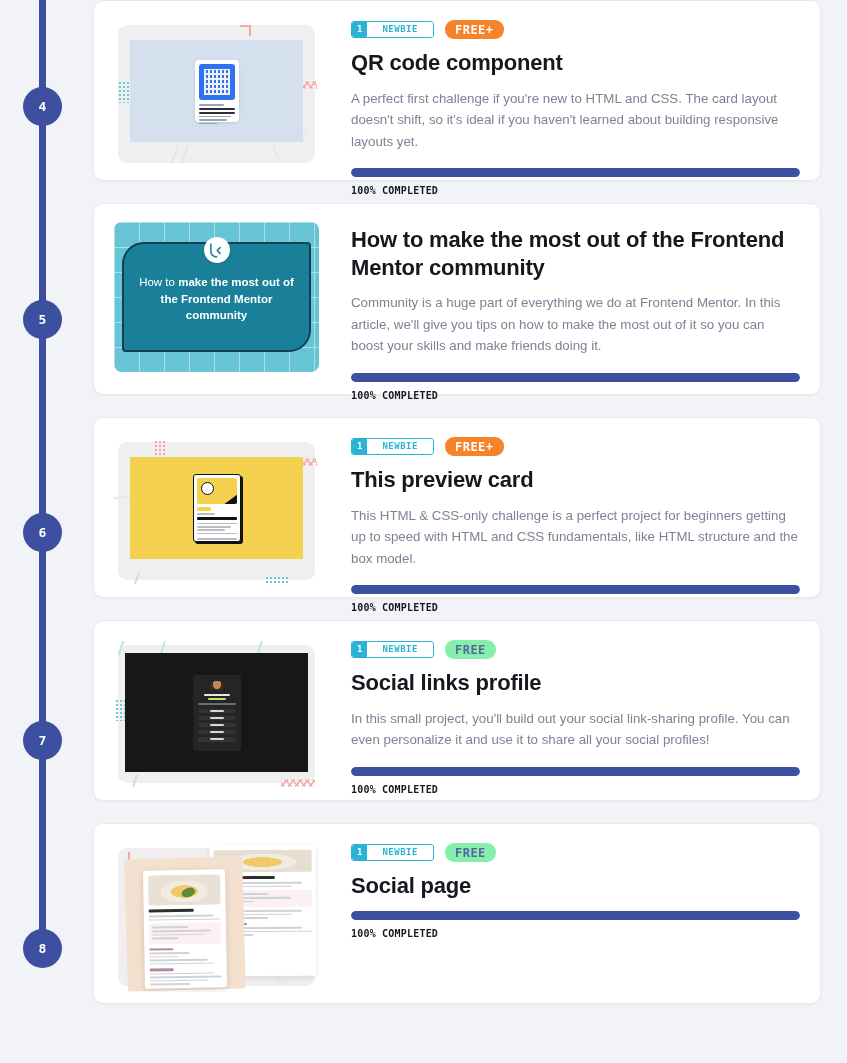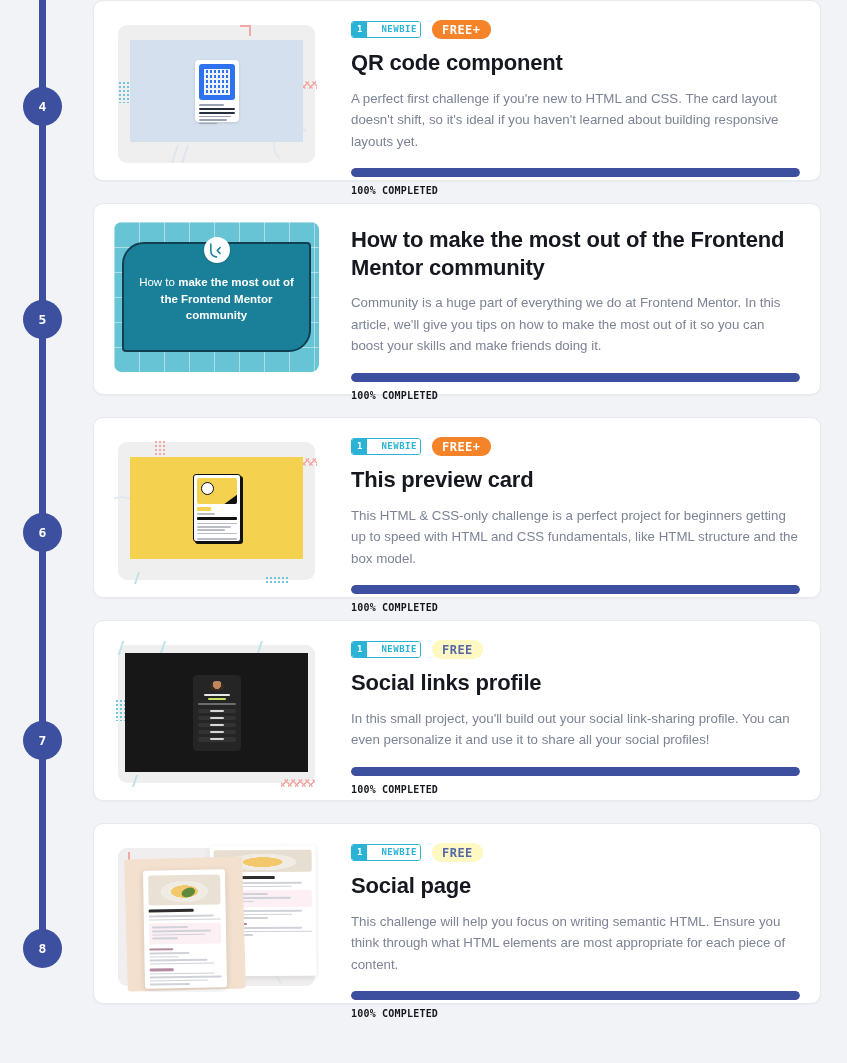--- a/index.html
+++ b/index.html
@@ -50,31 +50,30 @@
     border: 1px solid #2bb3d6; border-radius: 3px; overflow: hidden;
   }
   .badge-level .lvl-num {
     background: #2bb3d6; color: #ffffff;
     font-size: 9px; font-weight: bold; line-height: 15px;
     padding: 0 5px; font-family: "DejaVu Sans Mono", monospace;
   }
   .badge-level .lvl-name {
     background: #ffffff; color: #2bb3d6;
     font-size: 9px; font-weight: bold; line-height: 15px;
-    letter-spacing: .5px; padding: 0 3px;
+    letter-spacing: .5px; padding: 0 15px;
     font-family: "DejaVu Sans Mono", monospace;
-    margin-left: 11px;
   }
   .badge-pill {
     font-size: 12px; font-weight: bold; letter-spacing: .5px;
     border-radius: 9px; padding: 3px 10px 2px;
     font-family: "DejaVu Sans Mono", monospace;
   }
   .badge-pill.free-plus { background: #f5832a; color: #ffffff; }
-  .badge-pill.free { background: #fef9c3; color: #5567a5; }
+  .badge-pill.free { background: #86efac; color: #5567a5; }
 
   
   .card-title {
     font-size: 22px; font-weight: bold; color: #16181f;
     line-height: 1.25; letter-spacing: -.2px; margin-bottom: 11px;
   }
   .card-desc {
     font-size: 13.3px; color: #7c8395; line-height: 1.62; margin-bottom: 16px;
   }
   .progress-track {
@@ -496,21 +495,20 @@
       </div>
       <div class="card-body">
         <div class="badges">
           <div class="badge-level">
             <span class="lvl-num">1</span>
             <span class="lvl-name">NEWBIE</span>
           </div>
           <span class="badge-pill free">FREE</span>
         </div>
         <div class="card-title">Social page</div>
-        <div class="card-desc">This challenge will help you focus on writing semantic HTML. Ensure you think through what HTML elements are most appropriate for each piece of content.</div>
         <div class="progress-track">
           <div class="progress-fill" style="width:100%"></div>
         </div>
         <div class="progress-label">100% COMPLETED</div>
       </div>
     </div>
 
   </div>
 </div>
 

